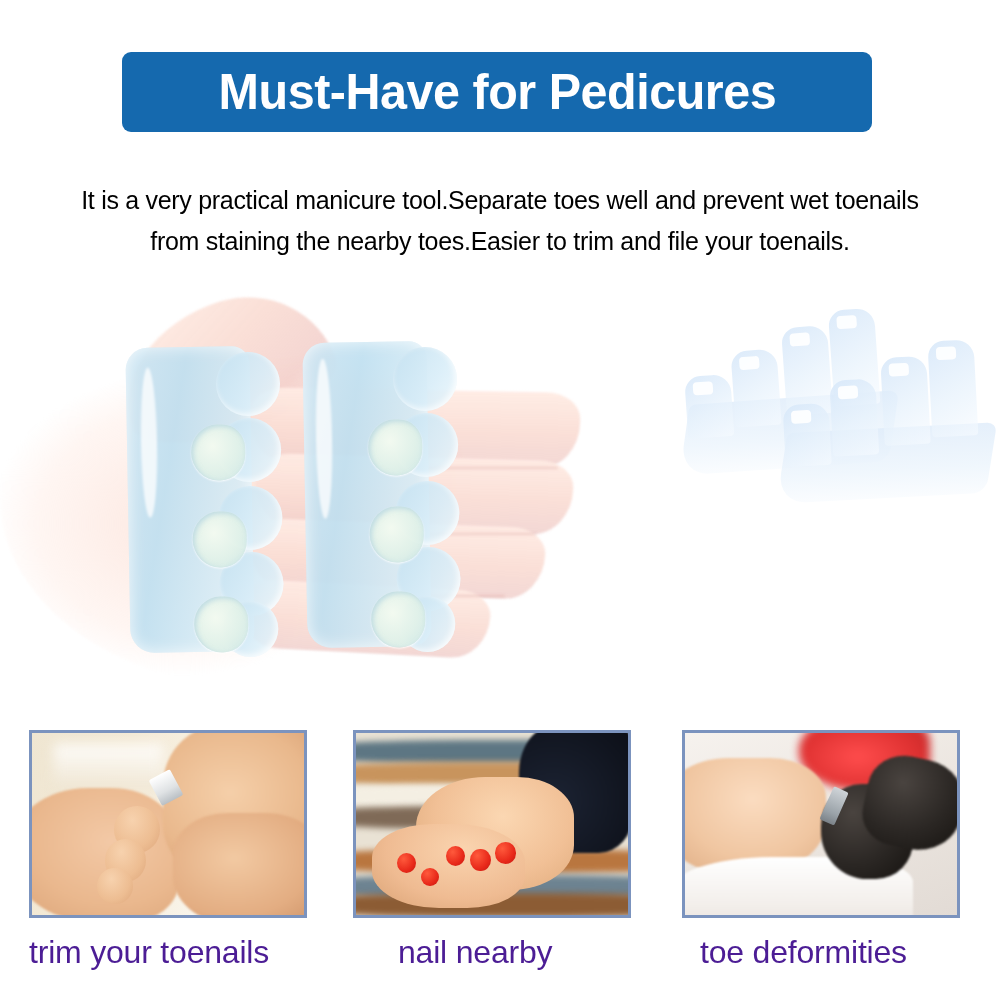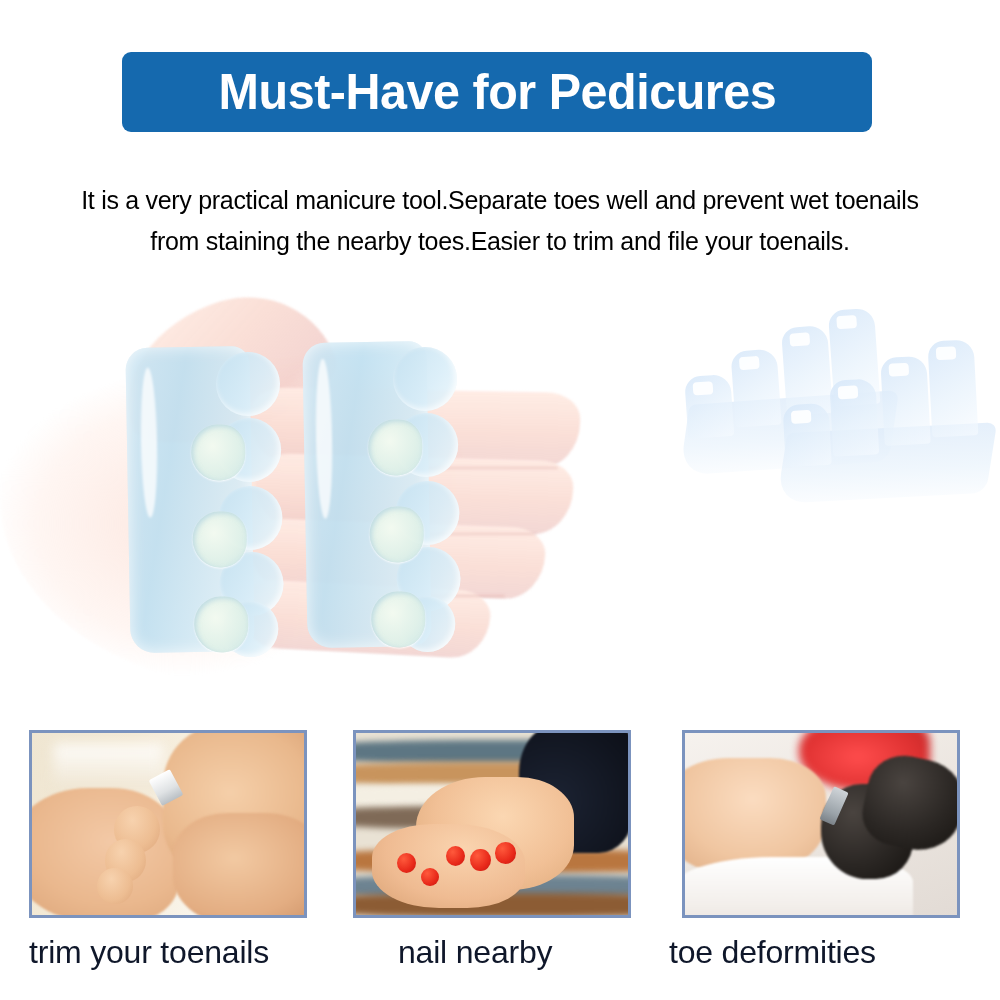--- a/index.html
+++ b/index.html
@@ -331,29 +331,29 @@
   .p3-tool {
     position: absolute; left: 52%; top: 30%; width: 6%; height: 20%;
     background: linear-gradient(180deg, #cfd4d8 0%, #9aa2a8 70%, #7b8288 100%);
     border-radius: 2px; transform: rotate(24deg);
   }
 
   
   .caption {
     position: absolute;
     top: 930px;
-    color: #0f172a;
+    color: #4c1d95;
     font-size: 32px;
     line-height: 44px;
     letter-spacing: -0.2px;
     white-space: nowrap;
   }
   #caption-1 { left: 29px; }
   #caption-2 { left: 398px; }
-  #caption-3 { left: 669px; }
+  #caption-3 { left: 700px; }
 </style>
 </head>
 <body>
 
 <div id="title-banner">
   <span id="title-text">Must-Have for Pedicures</span>
 </div>
 
 <p id="description">It is a very practical manicure tool.Separate toes well and prevent wet toenails from staining the nearby toes.Easier to trim and file your toenails.</p>
 

